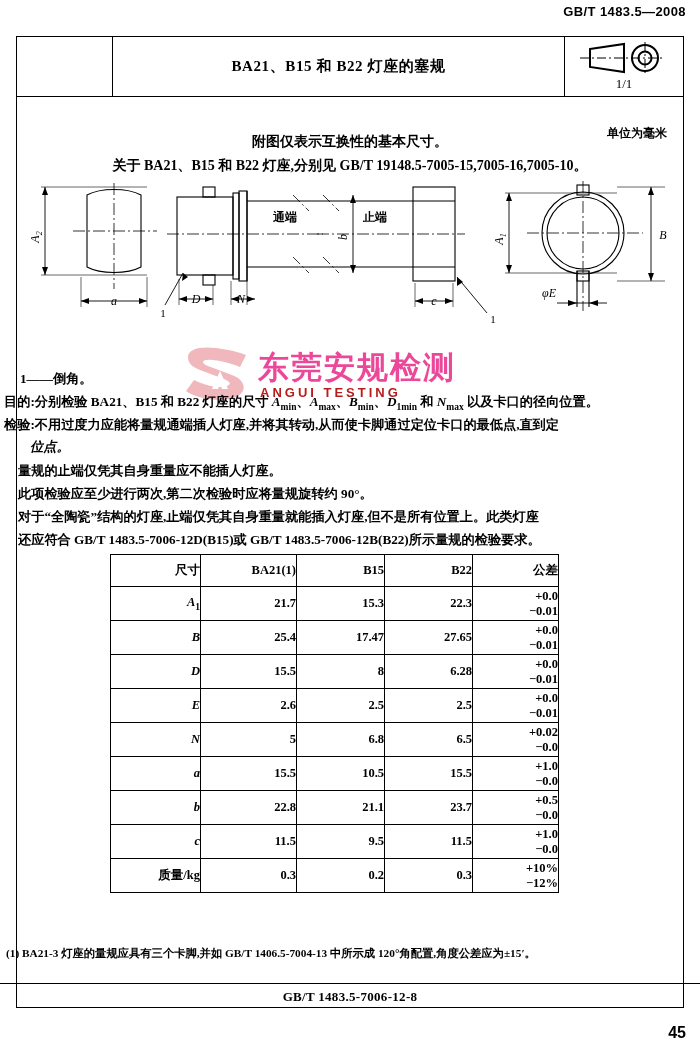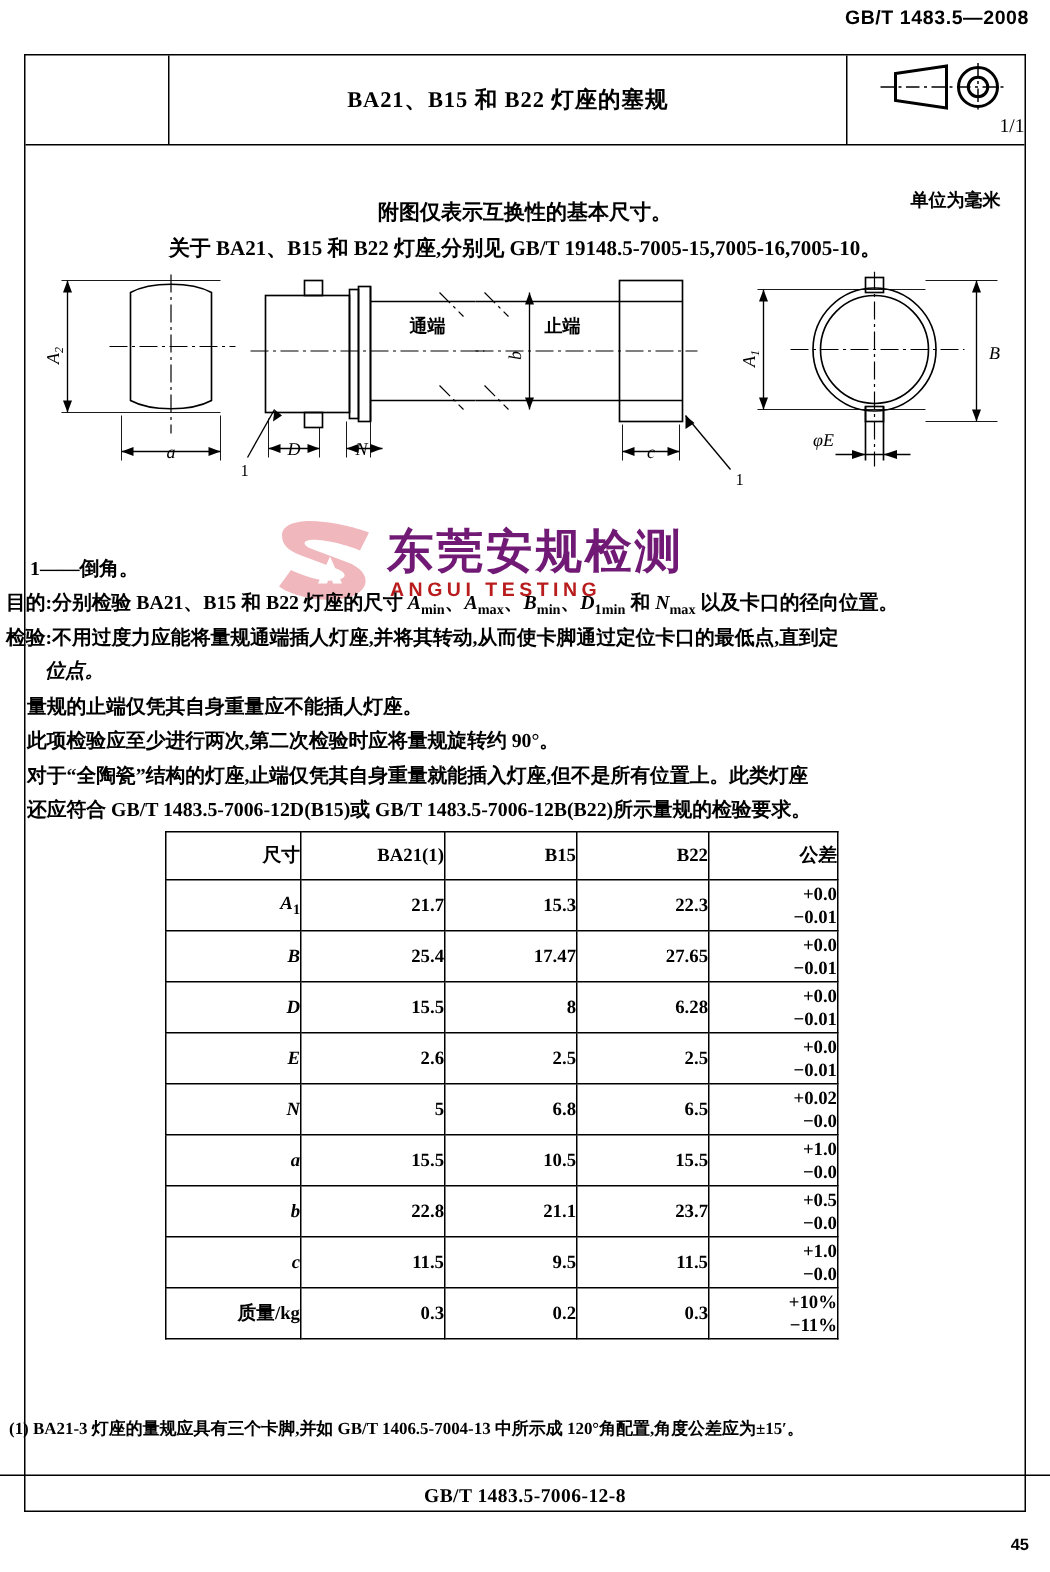--- a/index.html
+++ b/index.html
@@ -25,21 +25,21 @@
 
   
   .titlebar{
     position:absolute;left:0;top:0;width:100%;height:60px;
     border-bottom:1.6px solid #000;box-sizing:border-box;display:flex;
   }
   .tb-left{width:96px;border-right:1.4px solid #000;box-sizing:border-box;}
   .tb-mid{flex:1;display:flex;align-items:center;justify-content:center;
     border-right:1.4px solid #000;box-sizing:border-box;}
   .tb-mid .t{font-size:15px;font-weight:bold;letter-spacing:.6px;}
-  .tb-right{width:118px;display:flex;flex-direction:column;align-items:flex-end;
+  .tb-right{width:118px;display:flex;flex-direction:column;align-items:center;
     justify-content:center;box-sizing:border-box;}
   .tb-right .pg{font-size:13px;margin-top:2px;}
   .ico{display:block;}
 
   
   .unit{
     position:absolute;right:16px;top:88px;font-size:12px;font-weight:bold;
   }
   .ctr1{position:absolute;left:0;right:0;top:96px;text-align:center;
     font-size:14px;font-weight:bold;}
@@ -49,21 +49,21 @@
   
   .draw{position:absolute;left:0;top:144px;width:100%;height:160px;}
 
   
   .wm{
     position:absolute;left:182px;top:345px;width:300px;height:62px;
     pointer-events:none;
   }
   .wm-cn{
     position:absolute;left:76px;top:2px;font-size:31px;font-weight:bold;
-    color:#701a75;font-family:"DejaVu Sans",sans-serif;letter-spacing:2px;
+    color:#ec4899;font-family:"DejaVu Sans",sans-serif;letter-spacing:2px;
     white-space:nowrap;
   }
   .wm-en{
     position:absolute;left:78px;top:40px;font-size:13px;font-weight:bold;
     color:#b91c1c;font-family:"Liberation Sans",sans-serif;letter-spacing:3px;
     white-space:nowrap;
   }
 
   
   .bt{position:absolute;font-size:13.2px;font-weight:bold;line-height:1.5;}
@@ -97,21 +97,21 @@
     font-size:11.3px;font-weight:bold;line-height:1.4;
   }
   .foot-rule-top{position:absolute;left:0;right:0;top:983px;border-top:1.5px solid #000;}
   .footer{
     position:absolute;left:0;right:0;top:989px;text-align:center;
     font-size:13px;font-weight:bold;letter-spacing:.3px;
   }
   .pageno{
     position:absolute;right:14px;top:1024px;
     font-family:"Liberation Sans","DejaVu Sans",sans-serif;
-    font-size:11px;font-weight:bold;
+    font-size:16px;font-weight:bold;
   }
 </style>
 </head>
 <body>
 
 <div class="page">
 
   <div class="std-no">GB/T 1483.5—2008</div>
 
   <div class="frame">
@@ -385,21 +385,21 @@
             <span>−0.0</span>
           </td>
         </tr>
         <tr>
           <td>质量/kg</td>
           <td>0.3</td>
           <td>0.2</td>
           <td>0.3</td>
           <td class="tol">
             <span>+10%</span>
-            <span>−11%</span>
+            <span>−12%</span>
           </td>
         </tr>
       </tbody>
   </table>
 
   <div class="fnote">(1) BA21-3 灯座的量规应具有三个卡脚,并如 GB/T 1406.5-7004-13 中所示成 120°角配置,角度公差应为±15′。</div>
   <div class="foot-rule-top"></div>
   <div class="footer">GB/T 1483.5-7006-12-8</div>
   <div class="pageno">45</div>
 

